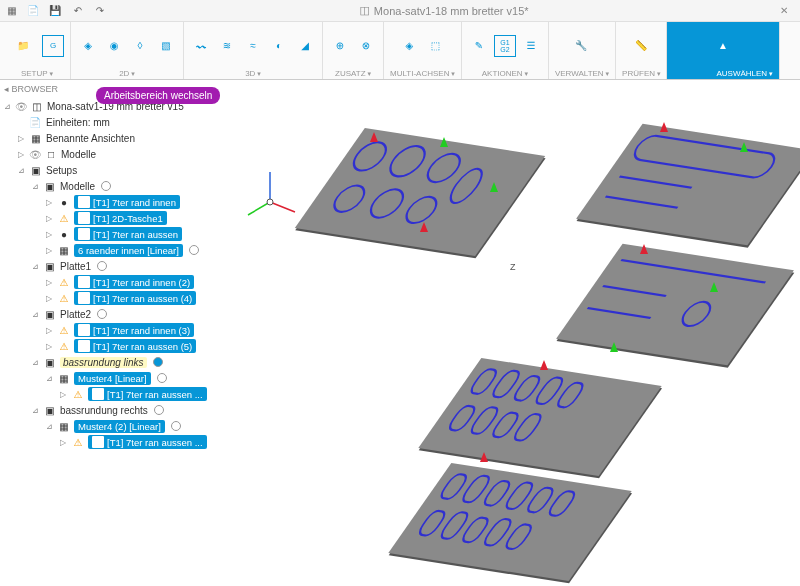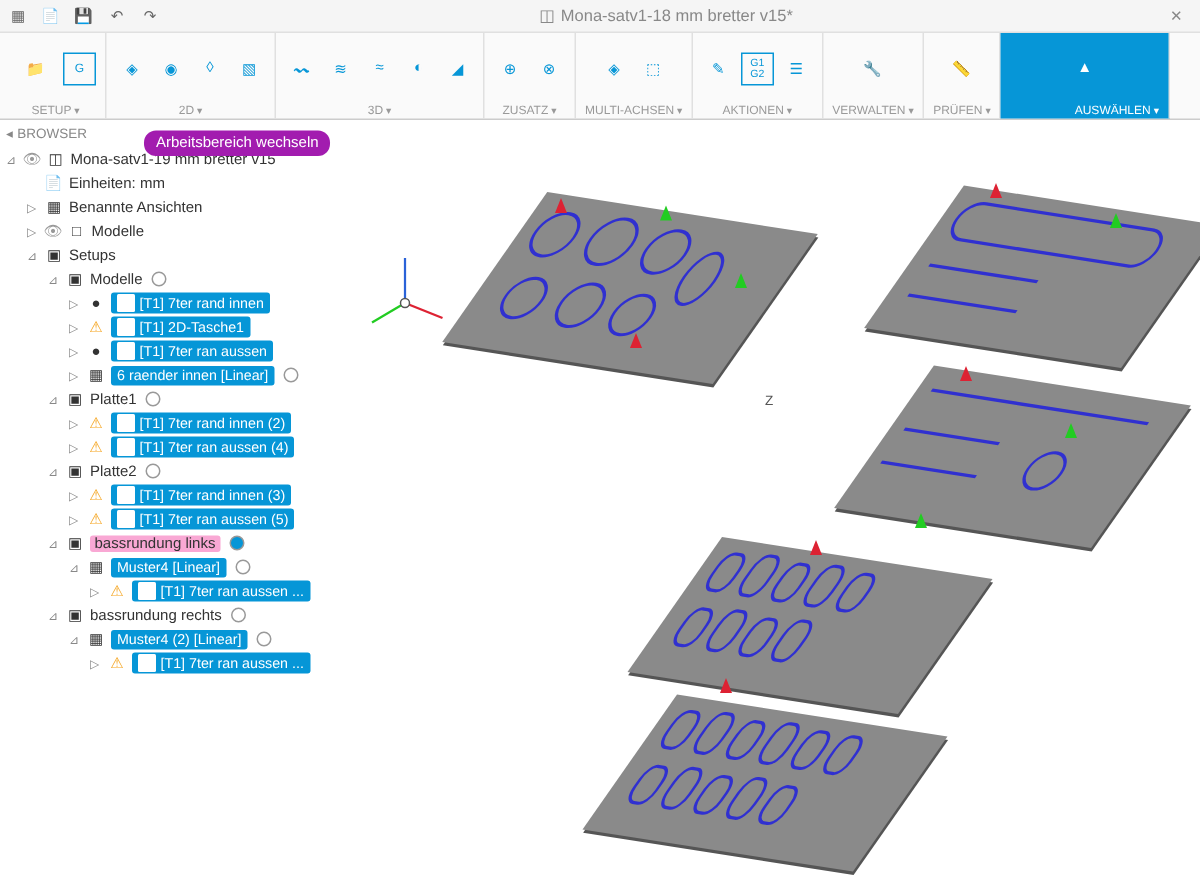--- a/index.html
+++ b/index.html
@@ -36,21 +36,21 @@
 
 .tree { position: absolute; top: 98px; left: 4px; width: 236px; font-size: 10px; color: #333; }
 .node { display: flex; align-items: center; height: 16px; gap: 3px; white-space: nowrap; }
 .node .arrow { width: 8px; color: #888; cursor: pointer; font-size: 8px; }
 .node .eye { width: 12px; color: #999; cursor: pointer; }
 .node .ico { width: 14px; text-align: center; }
 .blue-op { background: #0696d7; color: #fff; padding: 1px 4px; border-radius: 2px; display: inline-flex; align-items: center; gap: 3px; font-size: 9.5px; }
 .blue-op .op-ico { width: 12px; height: 12px; background: #fff; border-radius: 1px; display: inline-block; }
 .warn { color: #f5a623; }
 .radio { width: 10px; height: 10px; border: 1px solid #999; border-radius: 50%; display: inline-block; margin-left: 3px; }
-.setup-name { background: #f9a8d4; padding: 0 3px; border-radius: 2px; }
+.setup-name { background: #fef9c3; padding: 0 3px; border-radius: 2px; font-style: italic; }
 .i1 { padding-left: 14px; }
 .i2 { padding-left: 28px; }
 .i3 { padding-left: 42px; }
 .i4 { padding-left: 56px; }
 
 .viewport { position: absolute; top: 82px; left: 240px; right: 0; bottom: 0; background: #fff; }
 .plate { position: absolute; background: #8a8a8a; transform: skewX(-35deg) skewY(8deg); box-shadow: 2px 2px 0 #555; }
 .swirl { position: absolute; border: 2px solid #3030d0; border-radius: 50%; }
 .line { position: absolute; background: #3030d0; height: 2px; }
 .arrow-red { position: absolute; width: 0; height: 0; border-left: 4px solid transparent; border-right: 4px solid transparent; border-bottom: 10px solid #d23; }

